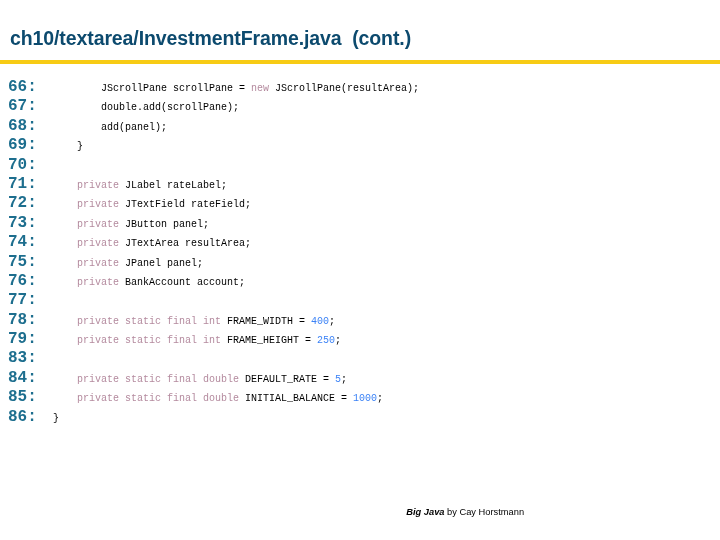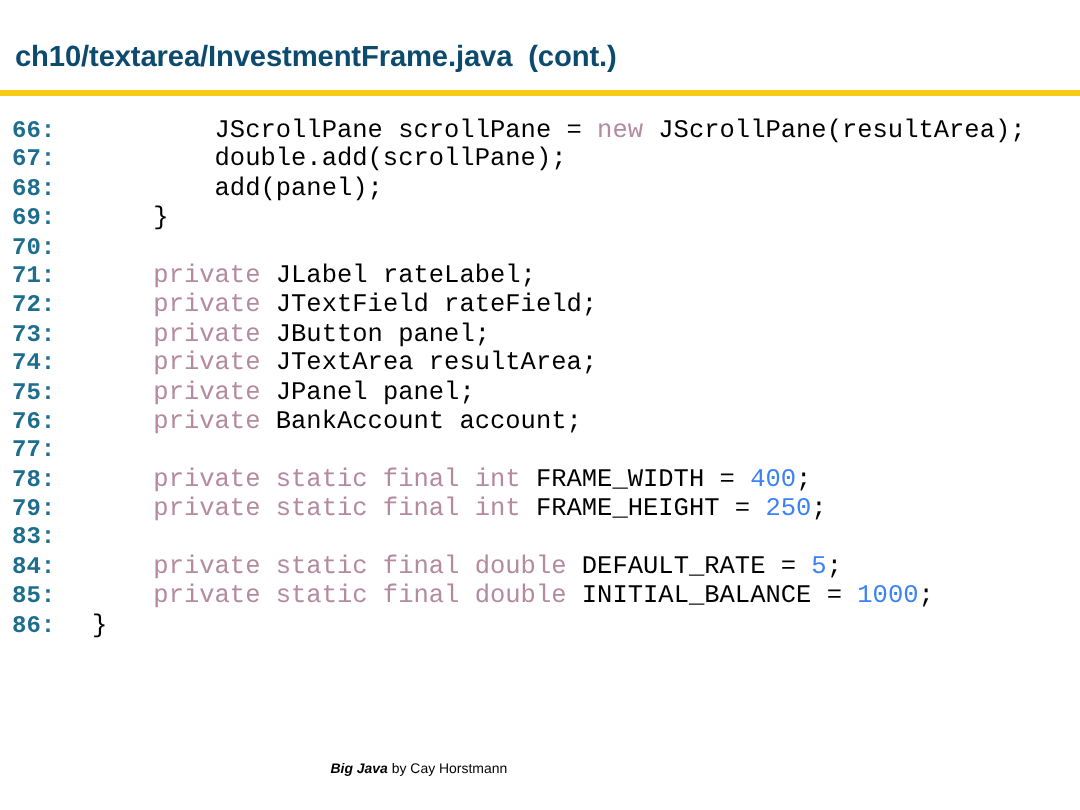--- a/index.html
+++ b/index.html
@@ -62,34 +62,34 @@
     text-align: left;
     color: #1d6e8e;
     font-weight: bold;
     font-family: "Liberation Mono", "DejaVu Sans Mono", monospace;
     font-size: 16px;
   }
 
   .code-text {
     color: #000000;
     font-family: "Liberation Mono", "DejaVu Sans Mono", monospace;
-    font-size: 17px;
+    font-size: 10px;
     white-space: pre;
   }
 
   .kw  { color: #b48a9e; }
   .num { color: #3b82f6; }
 
   
   .footer {
     position: absolute;
     right: 10px;
     bottom: 8px;
     width: 500px;
-    text-align: left;
+    text-align: center;
     font-family: "Liberation Sans", sans-serif;
     font-size: 9.3px;
     color: #000000;
     line-height: 13px;
   }
   .footer-line { white-space: pre; }
   .book-title { font-style: italic; font-weight: bold; }
 </style>
 </head>
 <body>

